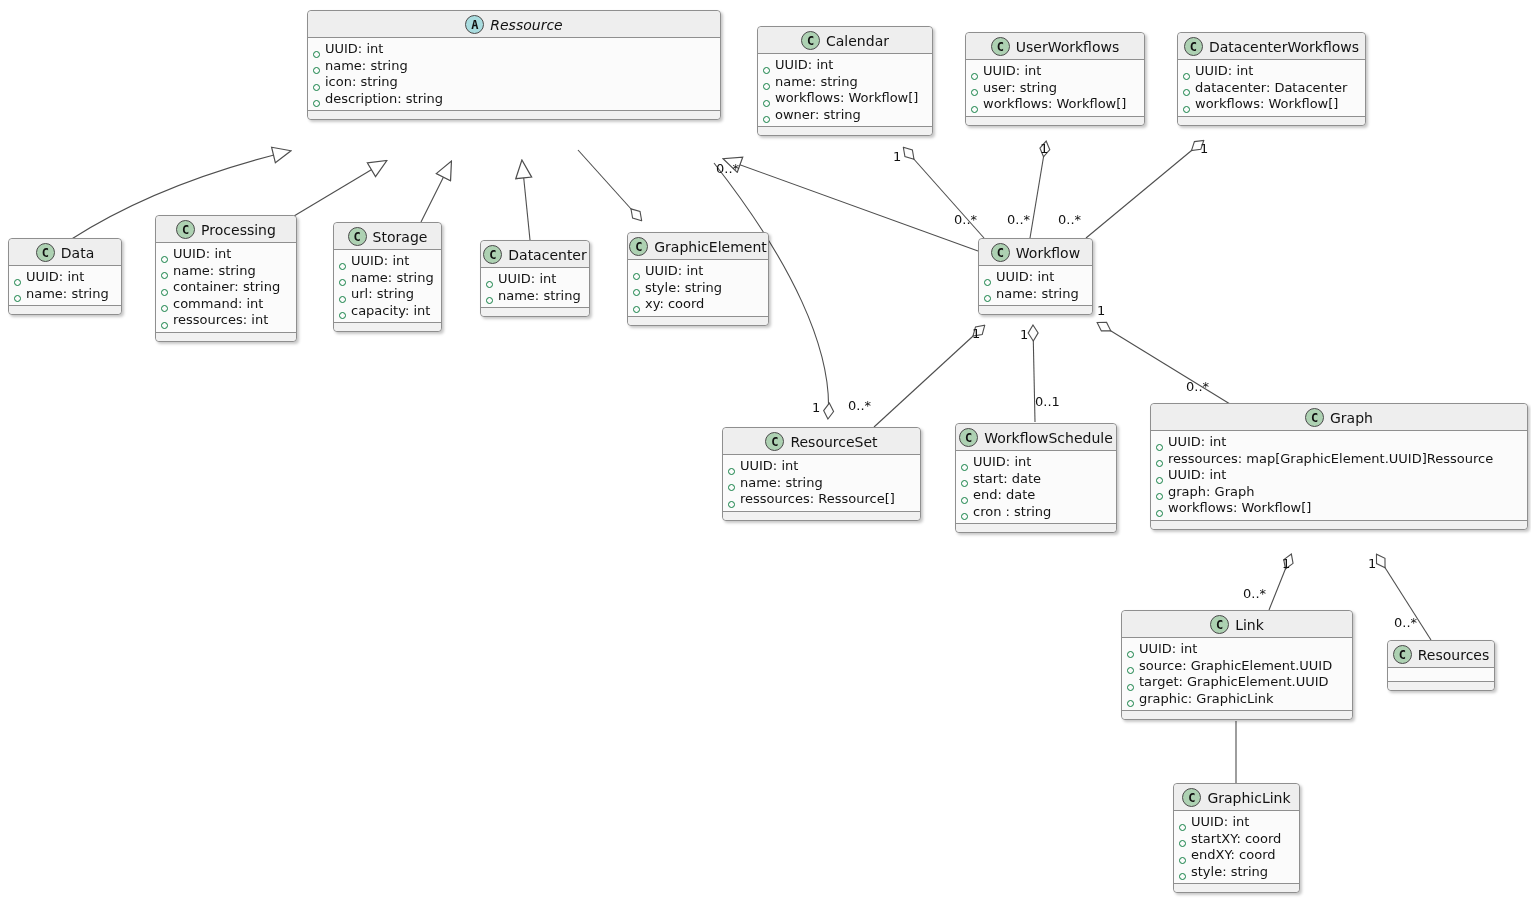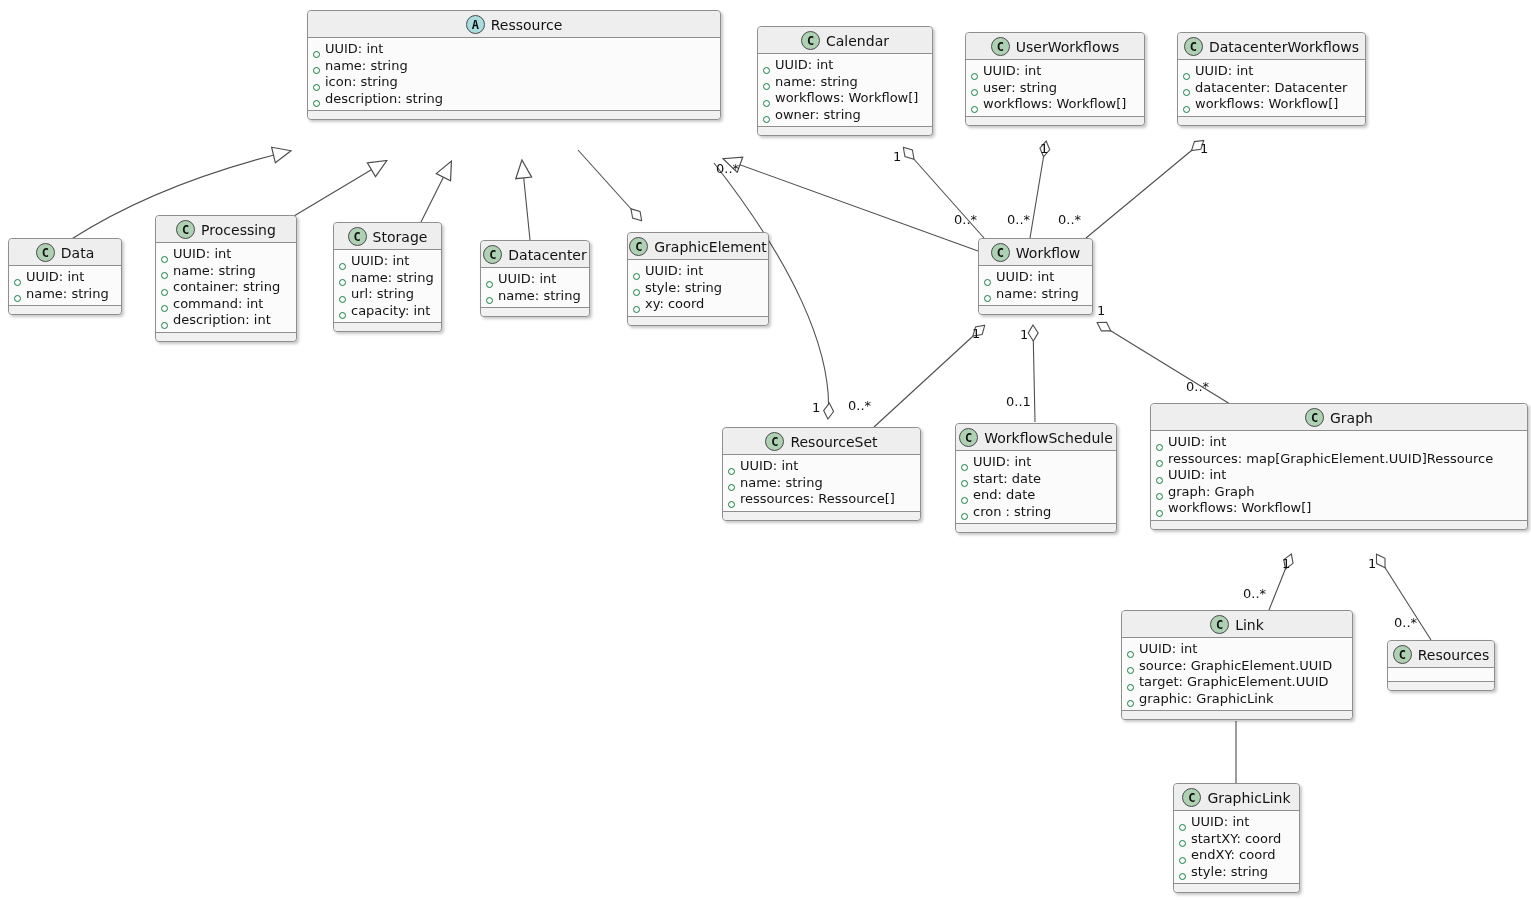--- a/index.html
+++ b/index.html
@@ -11,21 +11,21 @@
   .uml-header{display:flex;align-items:center;justify-content:center;gap:6px;
               background:#eeeeee;border-bottom:1px solid #8f8f8f;
               padding:4px 8px 3px 8px;border-radius:4px 4px 0 0;}
   .uml-letter{width:19px;height:19px;border-radius:50%;flex:0 0 19px;
               display:flex;align-items:center;justify-content:center;
               font-family:"DejaVu Sans Mono", monospace;font-weight:bold;
               font-size:12px;color:#111;border:1px solid #4a4a4a;box-sizing:border-box;}
   .uml-letter.cls{background:#ADD1B2;}
   .uml-letter.abs{background:#A9DCDF;}
   .uml-name{font-size:14px;color:#121212;white-space:nowrap;}
-  .uml-name.abstract{}
+  .uml-name.abstract{font-style:italic;}
   .uml-attrs{padding:3px 6px 3px 5px;min-height:7px;}
   .uml-attr{display:flex;align-items:flex-end;gap:5px;font-size:13px;color:#141414;
             line-height:16.5px;white-space:nowrap;}
   .attr-dot{width:7px;height:7px;border-radius:50%;border:1px solid #128044;
             flex:0 0 7px;box-sizing:border-box;background:transparent;}
   .uml-methods{height:8px;border-top:1px solid #8f8f8f;background:#f1f1f1;
                border-radius:0 0 4px 4px;}
   .mult-label{position:absolute;font-size:13px;color:#111;white-space:nowrap;
               background:transparent;}
 </style>
@@ -121,21 +121,21 @@
           <div class="uml-attr">
             <span class="attr-dot"></span>
             <span>container: string</span>
           </div>
           <div class="uml-attr">
             <span class="attr-dot"></span>
             <span>command: int</span>
           </div>
           <div class="uml-attr">
             <span class="attr-dot"></span>
-            <span>description: int</span>
+            <span>ressources: int</span>
           </div>
         </div>
         <div class="uml-methods"></div>
       </div>
       <div class="uml-class" style="left: 333px; top: 222px; width: 107px;">
         <div class="uml-header">
           <span class="uml-letter cls">C</span>
           <span class="uml-name">Storage</span>
         </div>
         <div class="uml-attrs">
@@ -419,21 +419,21 @@
       <span class="mult-label" style="left: 893px; top: 149px;">1</span>
       <span class="mult-label" style="left: 954px; top: 212px;">0..*</span>
       <span class="mult-label" style="left: 1040px; top: 141px;">1</span>
       <span class="mult-label" style="left: 1007px; top: 212px;">0..*</span>
       <span class="mult-label" style="left: 1200px; top: 141px;">1</span>
       <span class="mult-label" style="left: 1058px; top: 212px;">0..*</span>
       <span class="mult-label" style="left: 972px; top: 326px;">1</span>
       <span class="mult-label" style="left: 812px; top: 400px;">1</span>
       <span class="mult-label" style="left: 848px; top: 398px;">0..*</span>
       <span class="mult-label" style="left: 1020px; top: 327px;">1</span>
-      <span class="mult-label" style="left: 1006px; top: 394px;">0..1</span>
+      <span class="mult-label" style="left: 1035px; top: 394px;">0..1</span>
       <span class="mult-label" style="left: 1097px; top: 303px;">1</span>
       <span class="mult-label" style="left: 1186px; top: 379px;">0..*</span>
       <span class="mult-label" style="left: 1282px; top: 556px;">1</span>
       <span class="mult-label" style="left: 1243px; top: 586px;">0..*</span>
       <span class="mult-label" style="left: 1368px; top: 556px;">1</span>
       <span class="mult-label" style="left: 1394px; top: 615px;">0..*</span>
     </div>
 </div>
 
 </body></html>

